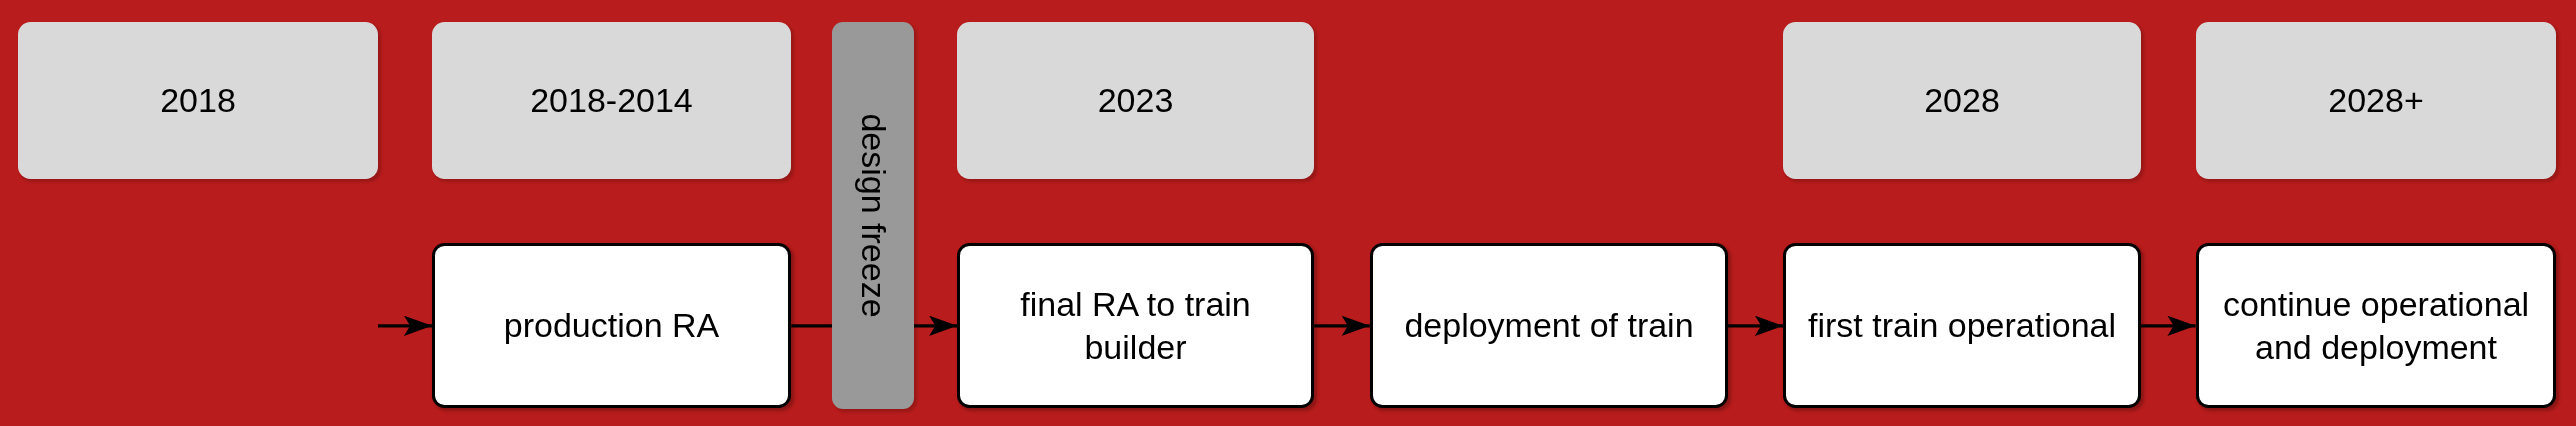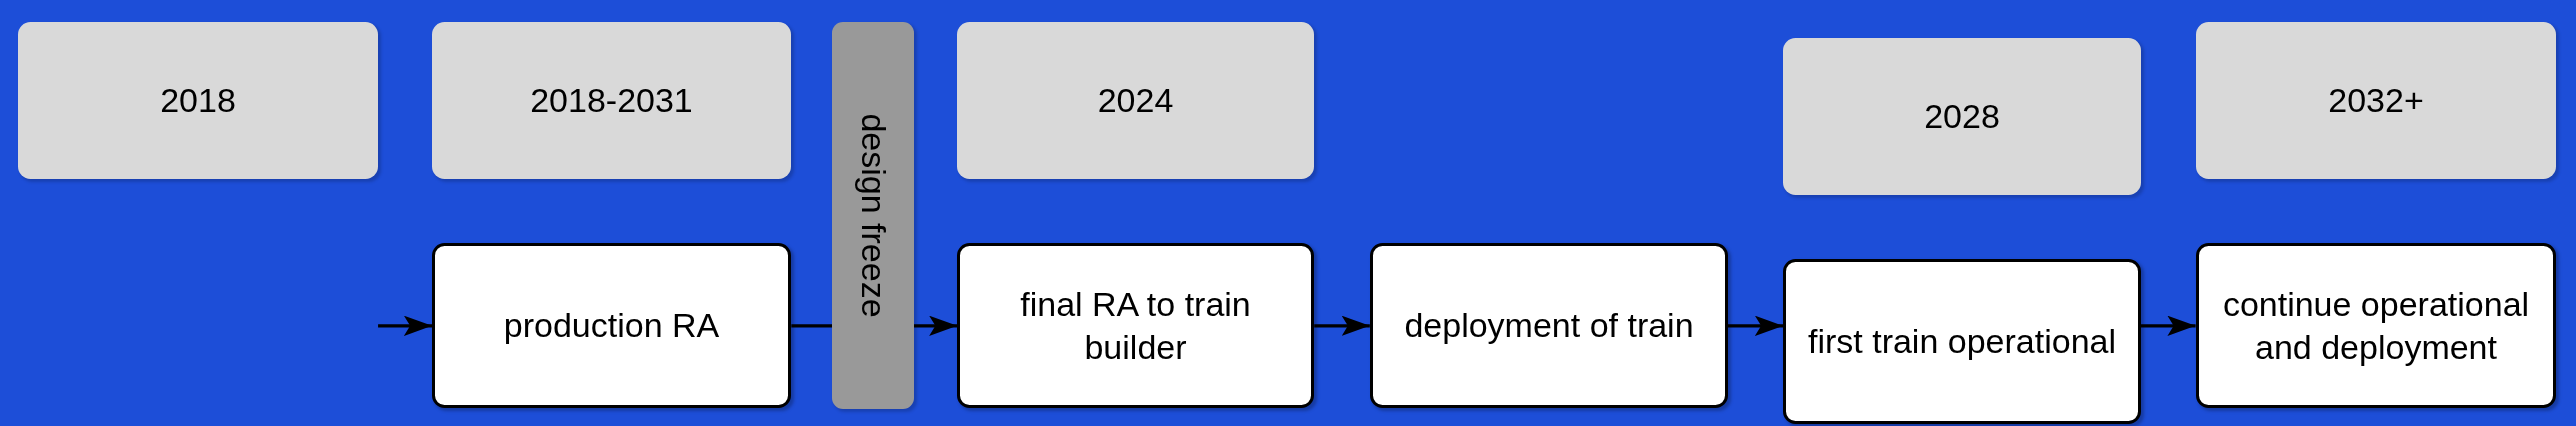--- a/index.html
+++ b/index.html
@@ -4,31 +4,31 @@
 <style>
   html, body {
     margin: 0;
     padding: 0;
     background: #ffffff;
   }
   .canvas {
     position: relative;
     width: 2576px;
     height: 427px;
-    background: #1d4ed8;
+    background: #b91c1c;
     font-family: "Liberation Sans", sans-serif;
     color: #000000;
     overflow: hidden;
   }
   
   .c1 { left: 18px;   width: 360px; }
   .c2 { left: 432px;  width: 359px; }
   .c3 { left: 957px; width: 357px; }
   .c4 { left: 1370px; width: 358px; }
-  .c5 { left: 1783px; width: 358px; margin-top: 16px; }
+  .c5 { left: 1783px; width: 358px; }
   .c6 { left: 2196px; width: 360px; }
 
   .year-box {
     position: absolute;
     top: 22px;
     height: 157px;
     background: #d9d9d9;
     border-radius: 12.5px;
     display: flex;
     align-items: center;
@@ -97,30 +97,30 @@
     <line x1="1011" y1="416" x2="1223" y2="416" stroke="#000000" stroke-width="4" marker-end="url(#arrow)"></line>
     <line x1="1679" y1="416" x2="1750" y2="416" stroke="#000000" stroke-width="4" marker-end="url(#arrow)"></line>
     <line x1="2207" y1="416" x2="2278" y2="416" stroke="#000000" stroke-width="4" marker-end="url(#arrow)"></line>
     <line x1="2735" y1="416" x2="2805" y2="416" stroke="#000000" stroke-width="4" marker-end="url(#arrow)"></line>
   </svg>
 
   <div class="year-box c1">
     <span>2018</span>
   </div>
   <div class="year-box c2">
-    <span>2018-2031</span>
+    <span>2018-2014</span>
   </div>
   <div class="year-box c3">
-    <span>2024</span>
+    <span>2023</span>
   </div>
   <div class="year-box c5">
     <span>2028</span>
   </div>
   <div class="year-box c6">
-    <span>2032+</span>
+    <span>2028+</span>
   </div>
 
   <div class="step-box c2">
     <span>production RA</span>
   </div>
   <div class="step-box c3">
     <span>final RA to train builder</span>
   </div>
   <div class="step-box c4">
     <span>deployment of train</span>

